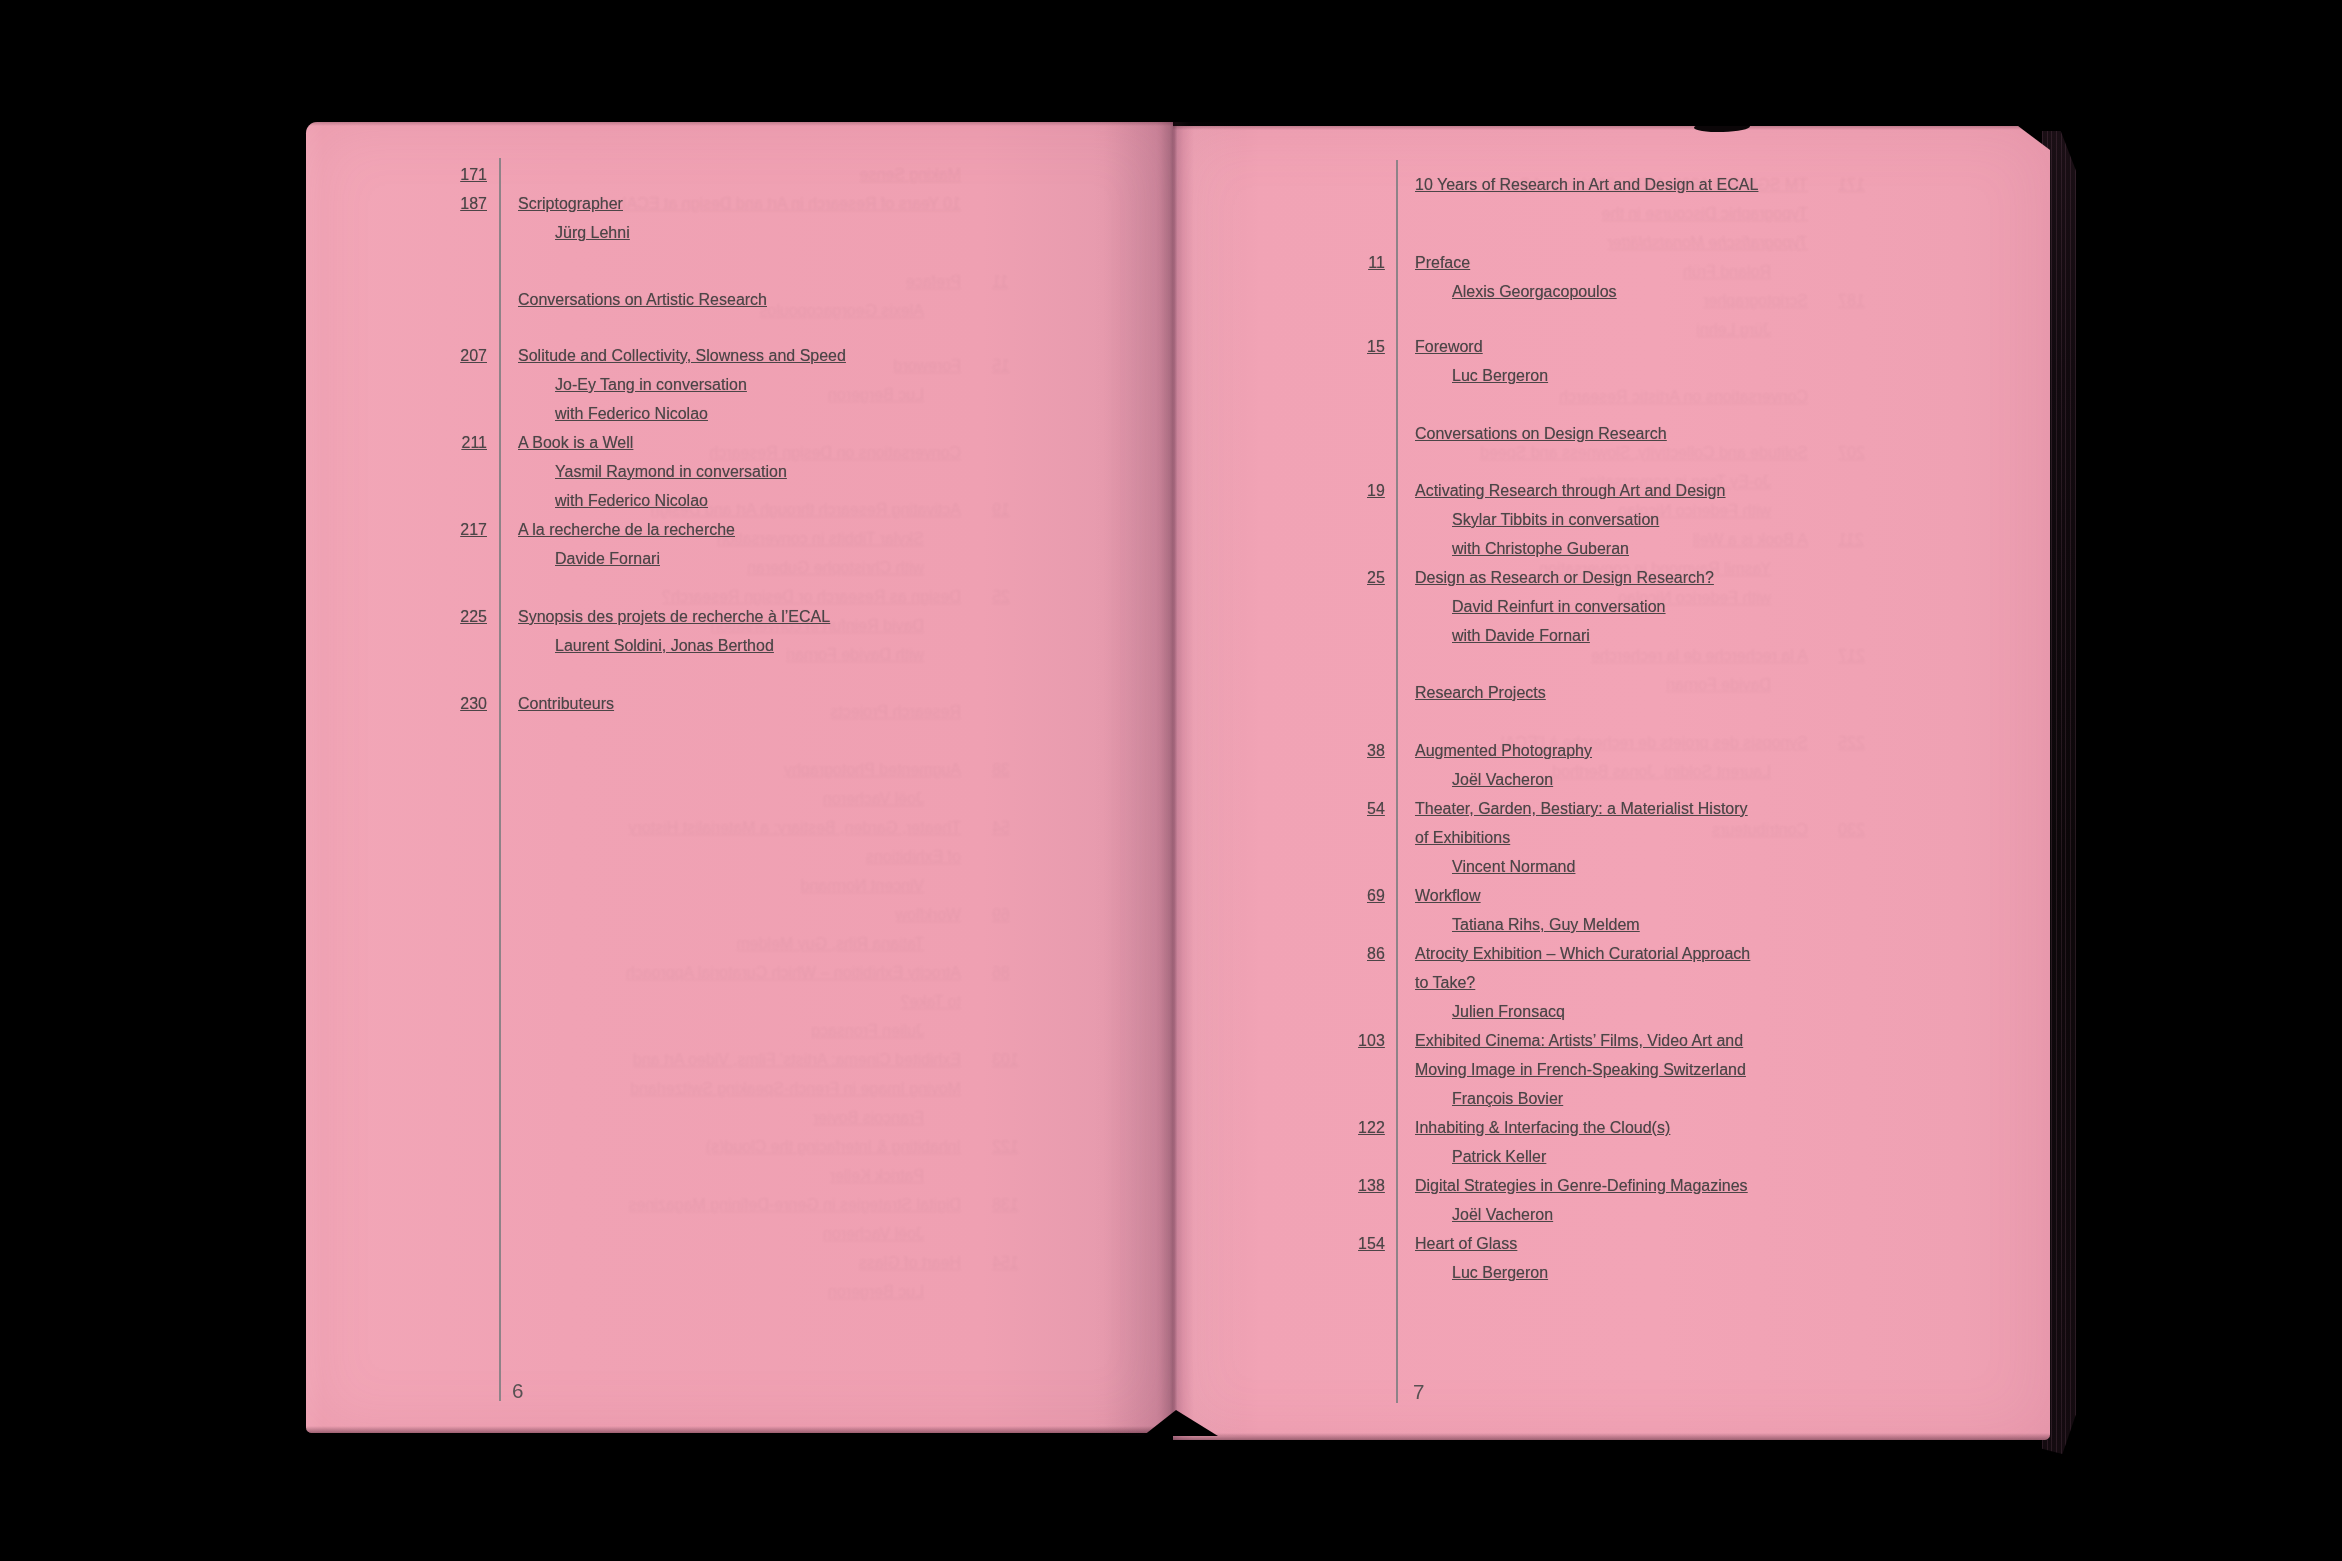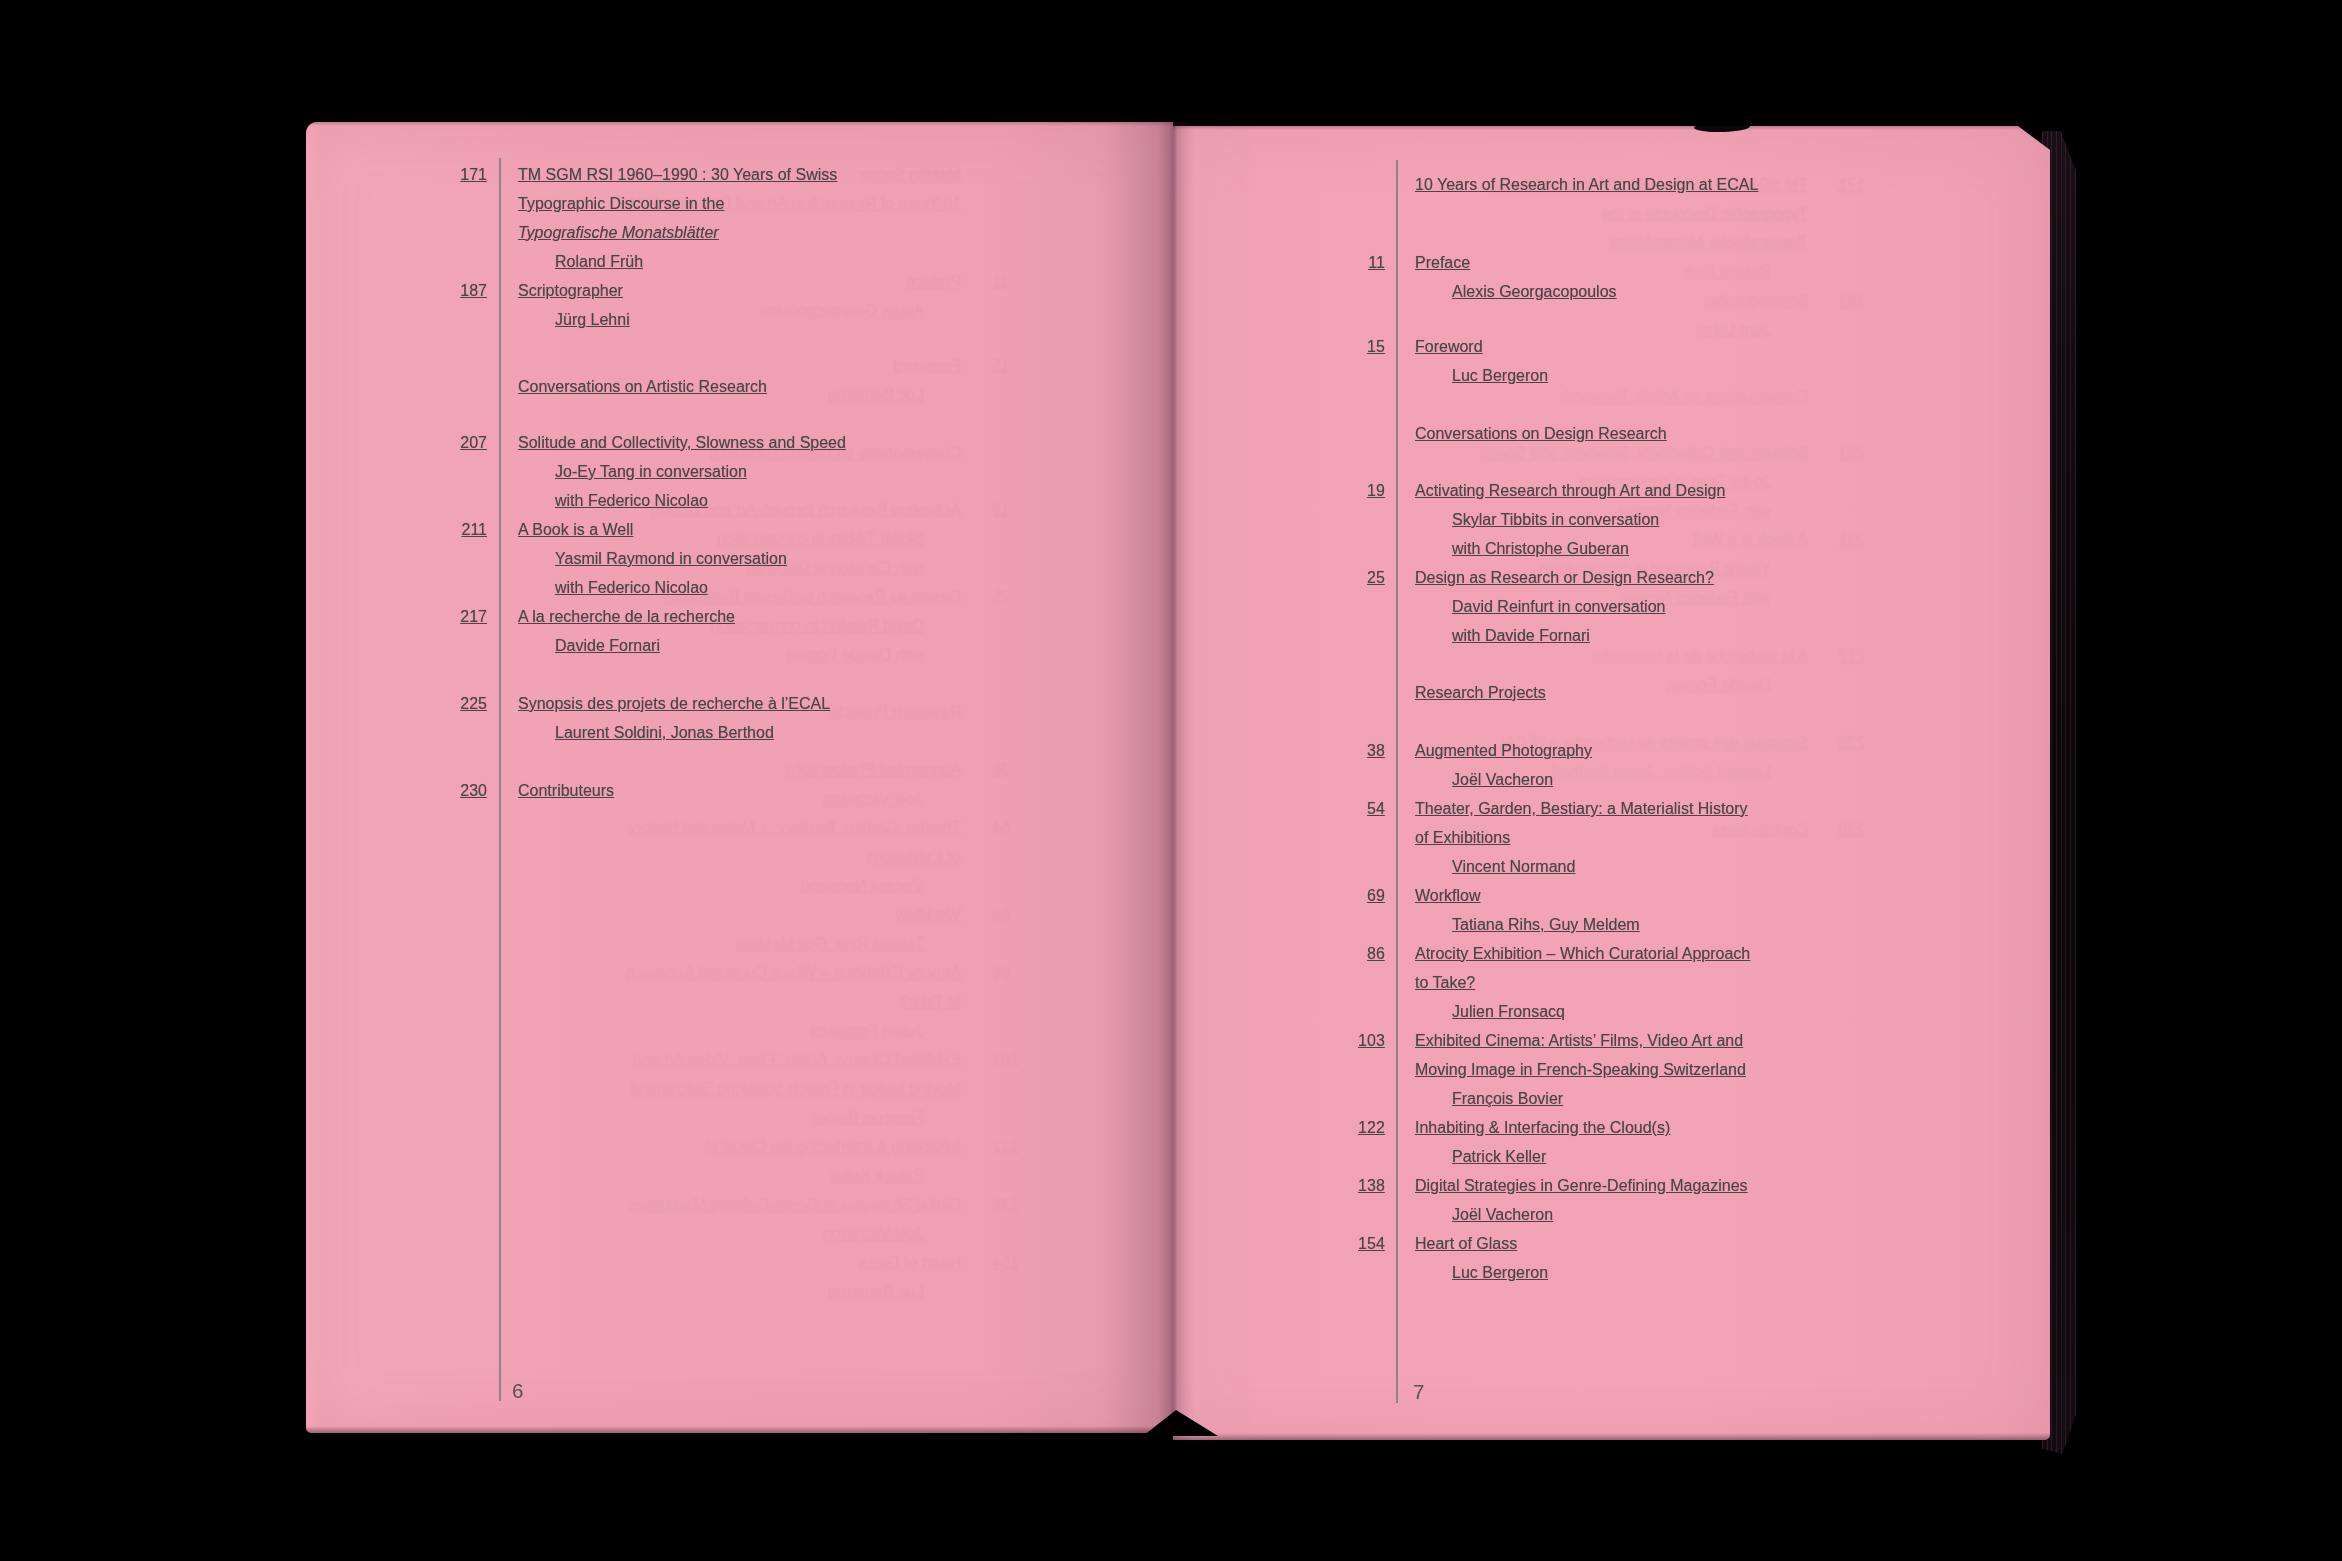--- a/index.html
+++ b/index.html
@@ -190,26 +190,20 @@
               <div class="line title">Heart of Glass</div>
               <div class="line author">Luc Bergeron</div>
             </div>
           </div>
         </div>
       </div>
     <div class="rule"></div>
     <div class="toc" id="toc-left">
         <div class="entry">
           <div class="num">171</div>
-          <div class="lines">
-            <div class="line title">TM SGM RSI 1960–1990 : 30 Years of Swiss</div>
-            <div class="line title">Typographic Discourse in the</div>
-            <div class="line title-italic">Typografische Monatsblätter</div>
-            <div class="line author">Roland Früh</div>
-          </div>
         </div>
         <div class="entry">
           <div class="num">187</div>
           <div class="lines">
             <div class="line title">Scriptographer</div>
             <div class="line author">Jürg Lehni</div>
           </div>
         </div>
         <div class="entry" style="margin-top: 38px;">
           <div class="num"></div>

